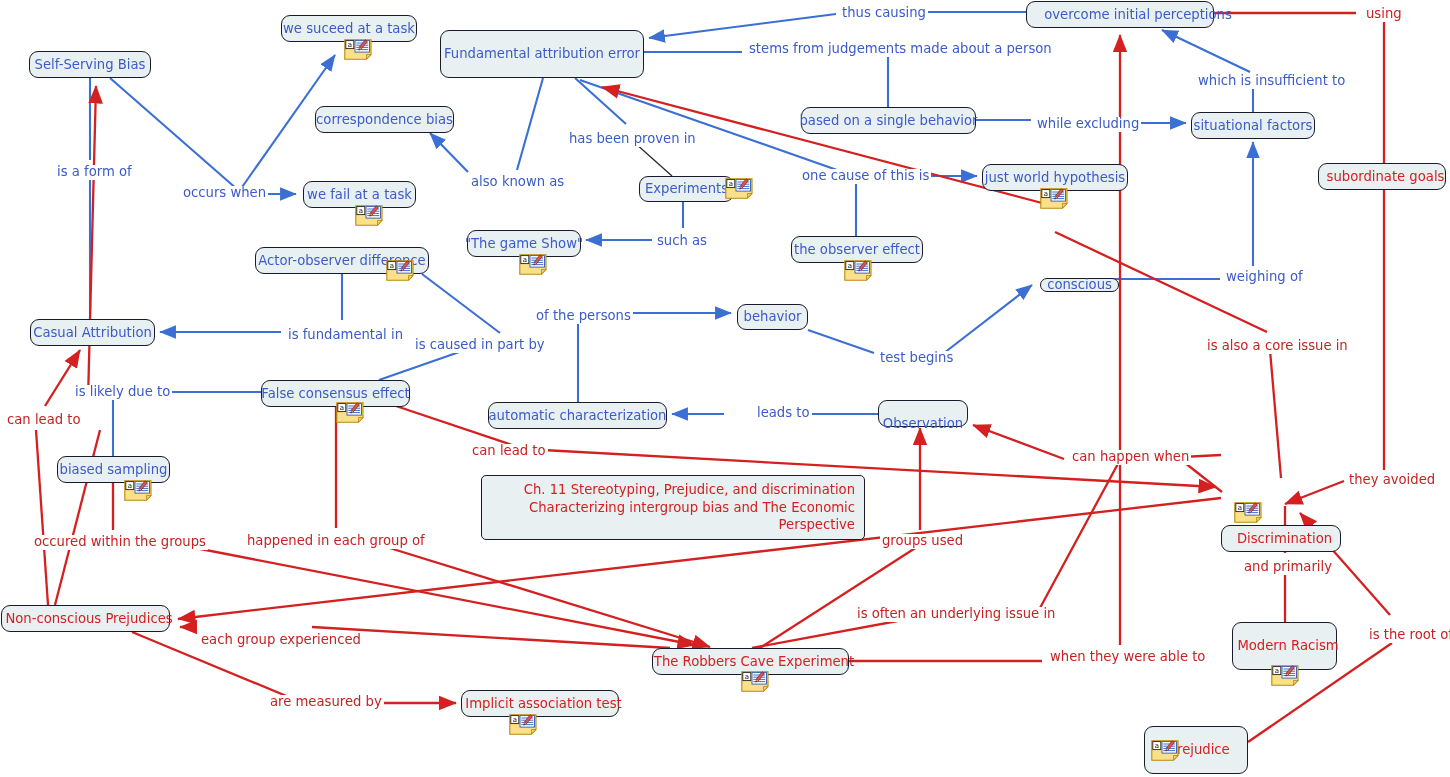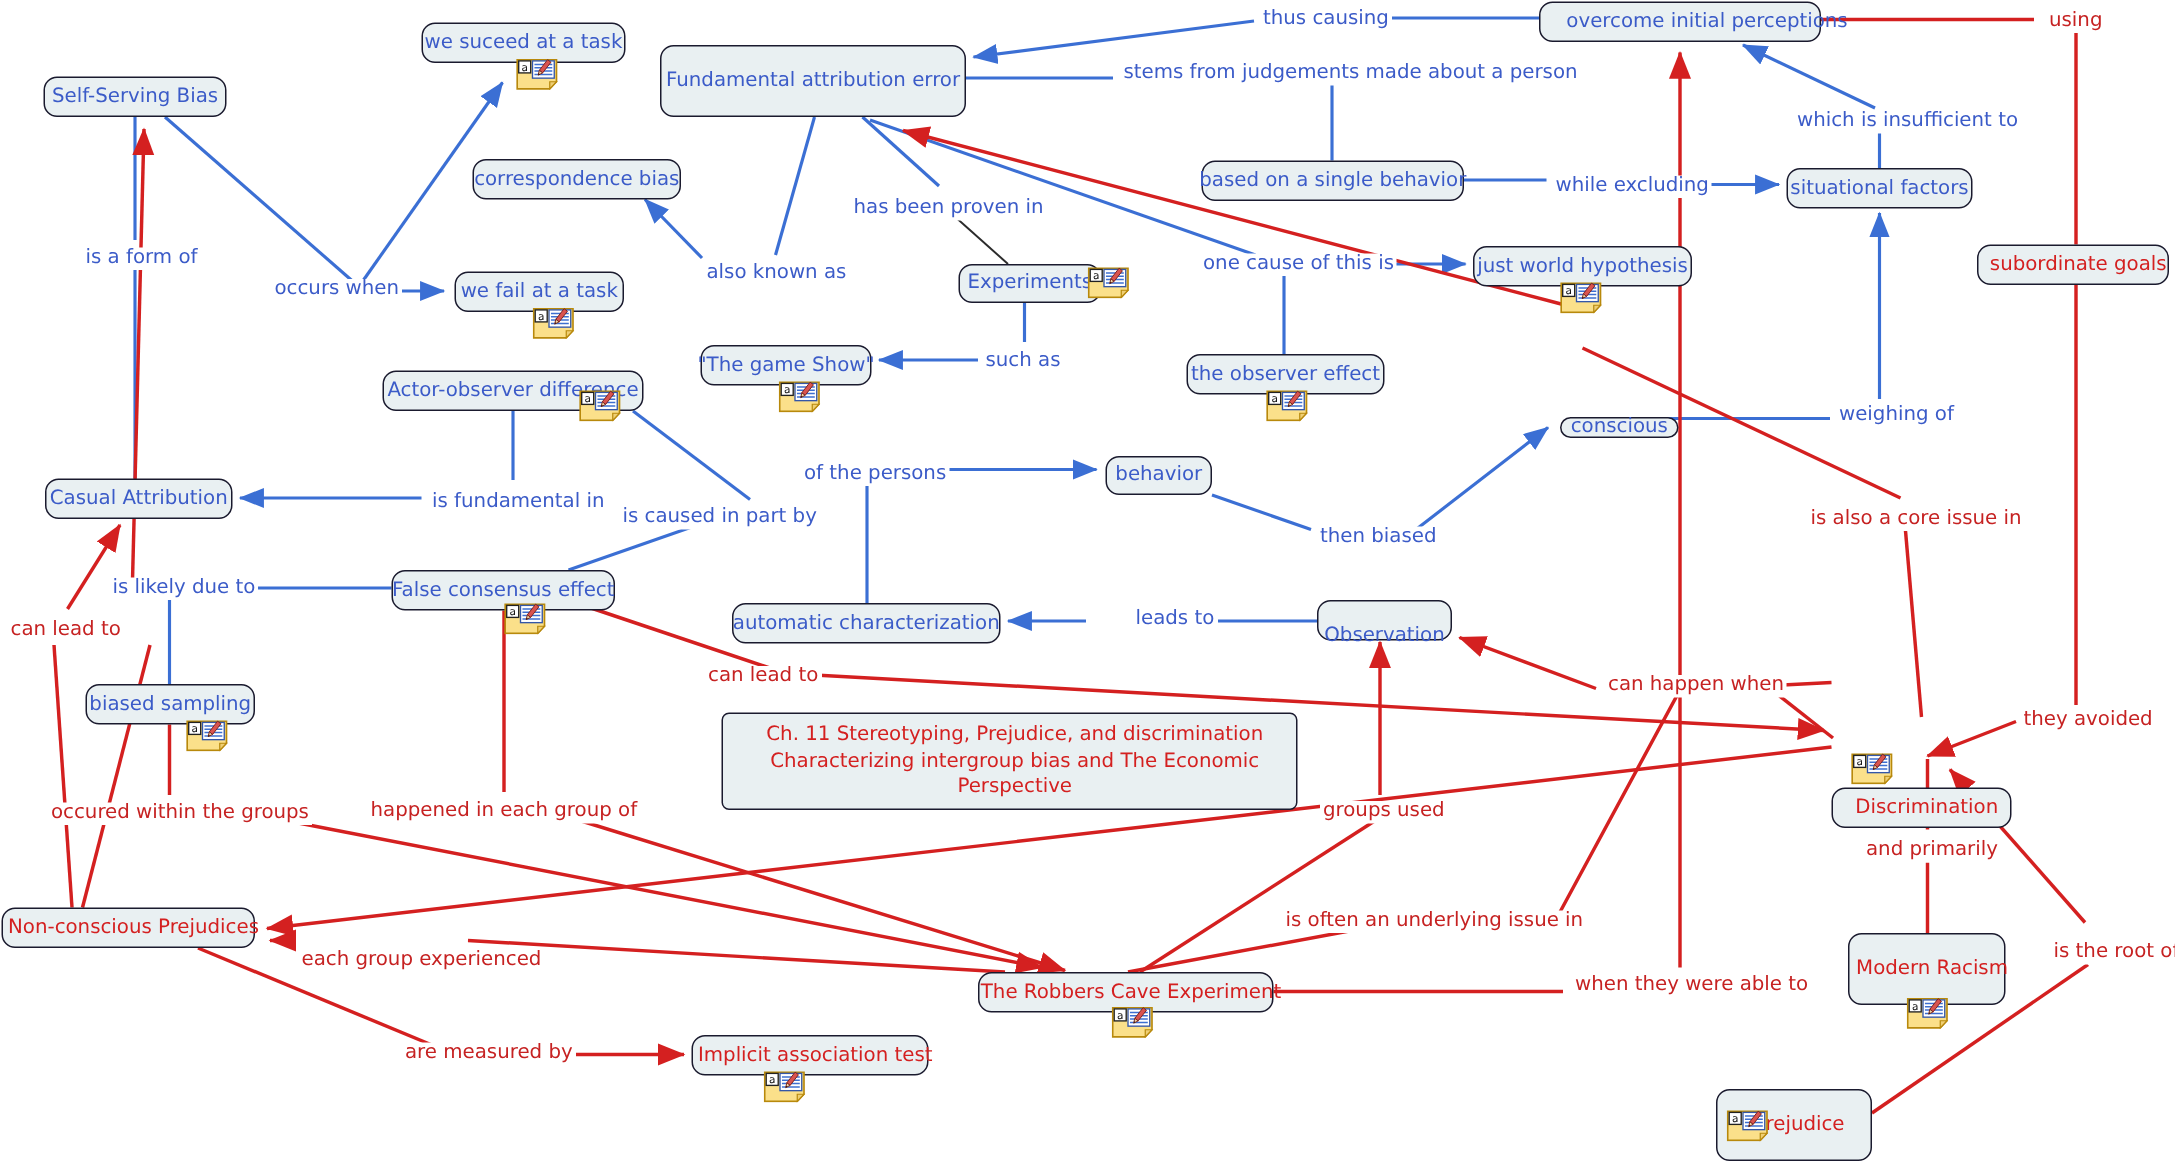--- a/index.html
+++ b/index.html
@@ -427,21 +427,21 @@
             <line x1="12.3" y1="8.4" x2="24.2" y2="8.4"></line>
             <line x1="12.3" y1="10.6" x2="24.2" y2="10.6"></line>
           </g>
           <g transform="rotate(38 18 7)">
             <rect x="16.6" y="0.2" width="2.8" height="9" fill="#d9534f" stroke="#7a2320" stroke-width="0.6"></rect>
             <path d="M16.6,9.2 L19.4,9.2 L18,12.2 Z" fill="#f0d9a0" stroke="#7a2320" stroke-width="0.6"></path>
             <path d="M17.4,11.0 L18.6,11.0 L18,12.2 Z" fill="#2b1b12"></path>
           </g>
         </svg>
       </div>
-      <div class="node red chapter" style="left: 481px; top: 475px; width: 384px; height: 65px;">
+      <div class="node red chapter" style="left: 481px; top: 475px; width: 384px; height: 65px; text-align: right;">
         <span style="white-space: pre-line;">Ch. 11 Stereotyping, Prejudice, and discrimination
 Characterizing intergroup bias and The Economic Perspective</span>
       </div>
       <div class="node red" style="left: 1221px; top: 478px; width: 120px; height: 27px; margin-top: 47px;">
         <span style="white-space: nowrap;">Discrimination</span>
       </div>
       <div class="note" style="left: 1234px; top: 502px;">
         <svg width="28" height="21" viewBox="0 0 28 21" xmlns="http://www.w3.org/2000/svg">
           <path d="M0.8,0.8 H27 V15.5 L22.5,20.2 H0.8 Z" fill="#fbe08a" stroke="#b8890c" stroke-width="1.1"></path>
           <path d="M27,15.5 L22.5,15.5 L22.5,20.2 Z" fill="#efcf74" stroke="#b8890c" stroke-width="0.8"></path>
@@ -568,21 +568,21 @@
       <div class="elabel" style="left: 567px; top: 132px;">has been proven in</div>
       <div class="elabel" style="left: 181px; top: 186px;">occurs when</div>
       <div class="elabel" style="left: 469px; top: 175px; text-align: center;">also known as</div>
       <div class="elabel" style="left: 800px; top: 169px;">one cause of this is</div>
       <div class="elabel" style="left: 655px; top: 234px;">such as</div>
       <div class="elabel" style="left: 1224px; top: 270px;">weighing of</div>
       <div class="elabel" style="left: 534px; top: 309px;">of the persons</div>
       <div class="elabel" style="left: 286px; top: 328px;">is fundamental in</div>
       <div class="elabel" style="left: 413px; top: 338px;">is caused in part by</div>
       <div class="elabel red" style="left: 1205px; top: 339px;">is also a core issue in</div>
-      <div class="elabel" style="left: 878px; top: 351px;">then biased</div>
+      <div class="elabel" style="left: 878px; top: 351px;">test begins</div>
       <div class="elabel" style="left: 73px; top: 385px;">is likely due to</div>
       <div class="elabel" style="left: 755px; top: 406px;">leads to</div>
       <div class="elabel red" style="left: 5px; top: 413px;">can lead to</div>
       <div class="elabel red" style="left: 470px; top: 444px;">can lead to</div>
       <div class="elabel red" style="left: 1070px; top: 450px;">can happen when</div>
       <div class="elabel red" style="left: 1347px; top: 473px;">they avoided</div>
       <div class="elabel red" style="left: 32px; top: 535px;">occured within the groups</div>
       <div class="elabel red" style="left: 245px; top: 534px;">happened in each group of</div>
       <div class="elabel red" style="left: 880px; top: 534px;">groups used</div>
       <div class="elabel red" style="left: 1242px; top: 560px;">and primarily</div>

